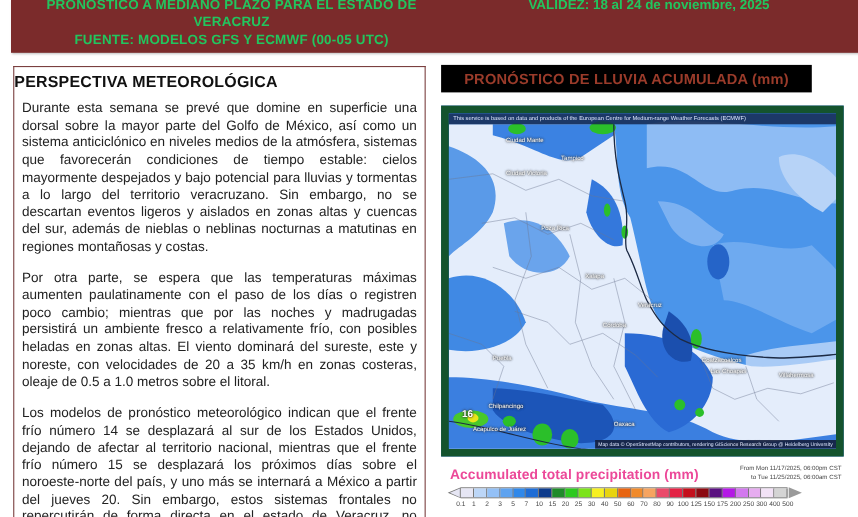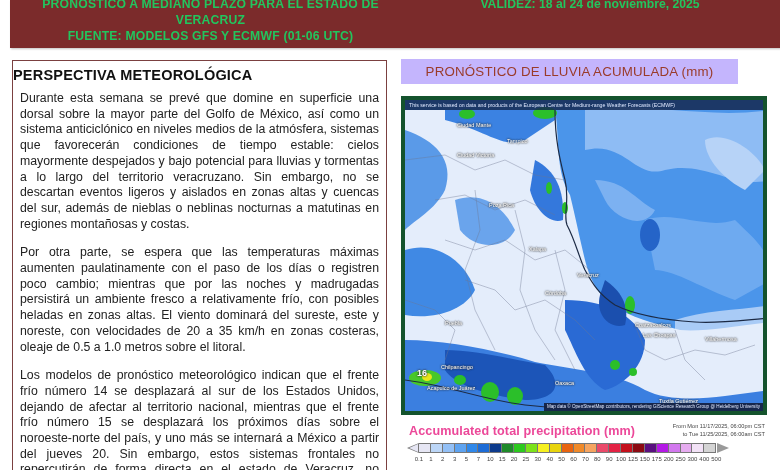--- a/index.html
+++ b/index.html
@@ -29,27 +29,27 @@
     color: #111; margin-top: 3px; height: 22px; line-height: 22px;
   }
   .para {
     font-size: 12.3px; line-height: 15.7px; text-align: justify; color: #222;
     padding: 0 7px 0 7px; margin-top: 5px;
   }
   .para + .para { margin-top: 13px; }
 
   .right-title {
     position: absolute; left: 401px; top: 59px; width: 337px; height: 25px;
-    background: #c4b5fd; color: #9a3b2a; font-weight: normal; font-size: 13.3px;
+    background: #000000; color: #9a3b2a; font-weight: bold; font-size: 13.3px;
     text-align: center; line-height: 25px; letter-spacing: 0.2px;
   }
 
   .map {
     position: absolute; left: 401px; top: 96px; width: 366px; height: 319px;
-    background: #2a6fd2; border: 4px solid #14532d; overflow: hidden;
+    background: #2a6fd2; border: 7px solid #14532d; overflow: hidden;
   }
   .map-credit-top {
     position: absolute; left: 0; top: 0; width: 100%; height: 10px;
     background: rgba(20,40,80,0.85); color: #dfe8ff; font-size: 5.2px; line-height: 10px;
     padding-left: 4px; white-space: nowrap; z-index: 5;
   }
   .map-credit-bottom {
     position: absolute; right: 0; bottom: 0; height: 8px;
     background: rgba(20,30,60,0.9); color: #dfe8ff; font-size: 4.6px; line-height: 8px;
     padding: 0 3px; white-space: nowrap; z-index: 5;
@@ -96,21 +96,21 @@
   }
   .ticks span { width: 11.9px; text-align: center; display: block; }
 </style>
 </head>
 <body>
 
 <div class="header">
   <div class="header-left">
     <div>PRONÓSTICO A MEDIANO PLAZO PARA EL ESTADO DE</div>
     <div>VERACRUZ</div>
-    <div>FUENTE: MODELOS GFS Y ECMWF (01-06 UTC)</div>
+    <div>FUENTE: MODELOS GFS Y ECMWF (00-05 UTC)</div>
   </div>
   <div class="header-right">
     <div>VALIDEZ: 18 al 24 de noviembre, 2025</div>
   </div>
 </div>
 
 <div class="left-box">
   <div class="left-title">PERSPECTIVA METEOROLÓGICA</div>
   <p class="para">Durante esta semana se prevé que domine en superficie una dorsal sobre la mayor parte del Golfo de México, así como un sistema anticiclónico en niveles medios de la atmósfera, sistemas que favorecerán condiciones de tiempo estable: cielos mayormente despejados y bajo potencial para lluvias y tormentas a lo largo del territorio veracruzano. Sin embargo, no se descartan eventos ligeros y aislados en zonas altas y cuencas del sur, además de nieblas o neblinas nocturnas a matutinas en regiones montañosas y costas.</p>
   <p class="para">Por otra parte, se espera que las temperaturas máximas aumenten paulatinamente con el paso de los días o registren poco cambio; mientras que por las noches y madrugadas persistirá un ambiente fresco a relativamente frío, con posibles heladas en zonas altas. El viento dominará del sureste, este y noreste, con velocidades de 20 a 35 km/h en zonas costeras, oleaje de 0.5 a 1.0 metros sobre el litoral.</p>

